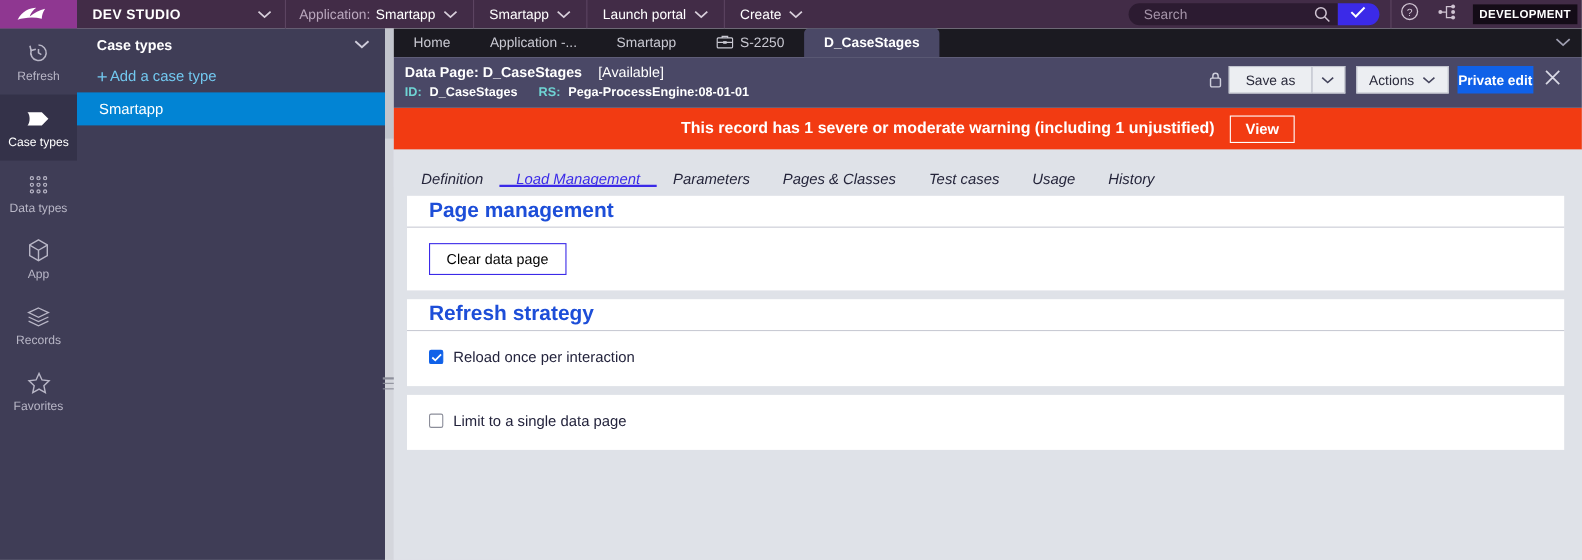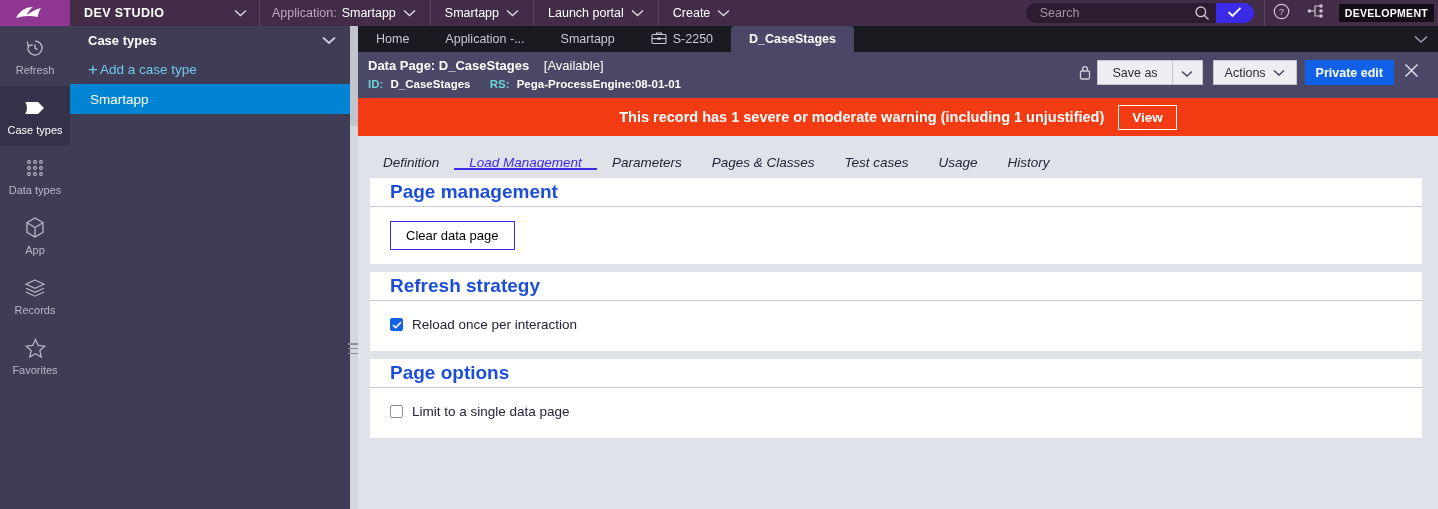--- a/index.html
+++ b/index.html
@@ -185,21 +185,21 @@
   }
   .btn-actions {
     background: #eceef2; border: 1px solid #c3c6cf;
     color: #2b2b3c; font-size: 12.5px;
     height: 25px; padding: 0 11px; margin-left: 10px;
     display: flex; align-items: center; gap: 7px;
   }
   .btn-primary {
     background: #1061e8; color: #fff;
     font-size: 12.5px; font-weight: bold;
-    height: 25px; padding: 0 11px; margin-left: 8px;
+    height: 25px; padding: 0 1px; margin-left: 8px;
     display: flex; align-items: center; border: none;
     font-family: "Liberation Sans", sans-serif;
   }
   .close-x { width: 34px; display: flex; justify-content: center; align-items:center;}
 
   .warnbar {
     height: 38px; background: #f23b12;
     display: flex; align-items: center; justify-content: center; gap: 14px;
   }
   .warn-text { color: #fff; font-size: 14.5px; font-weight: bold; }
@@ -570,21 +570,20 @@
             <svg width="10" height="8" viewBox="0 0 10 8">
                 <path d="M1 4 3.7 6.6 9 1.2" stroke="#fff" stroke-width="1.6" fill="none"></path>
               </svg>
           </span>
           <label>Reload once per interaction</label>
         </div>
       </div>
     </div>
 
     <div class="panel">
-      <div class="panel-head">Page options</div>
       <div class="panel-body tall">
         <div class="cbrow">
           <span class="cb"></span>
           <label>Limit to a single data page</label>
         </div>
       </div>
     </div>
 
   </div>
 </div>

